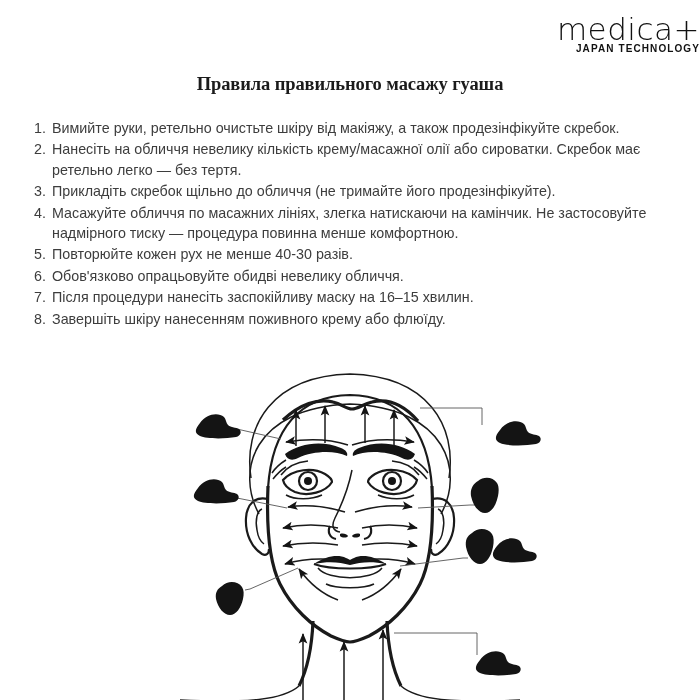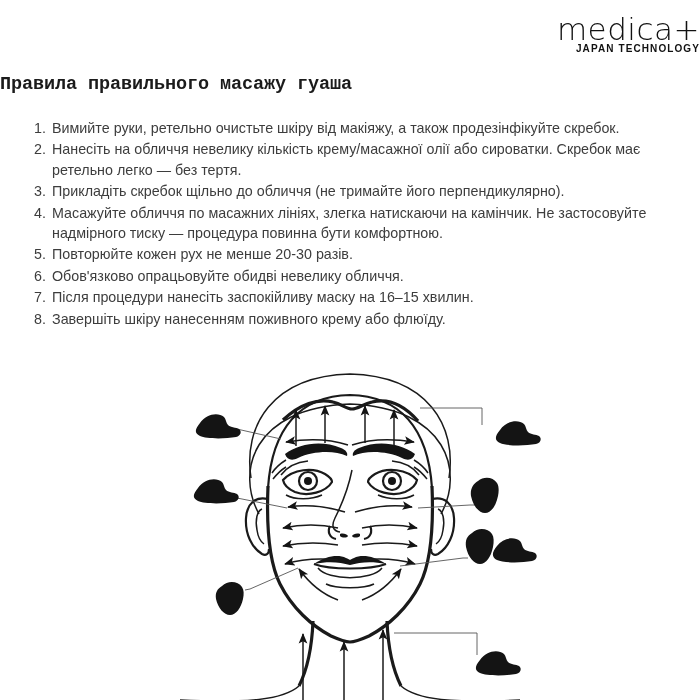--- a/index.html
+++ b/index.html
@@ -46,22 +46,22 @@
     color: #111111;
     white-space: nowrap;
   }
 
   
   .page-title {
     position: absolute;
     top: 74px;
     left: 0;
     width: 700px;
-    text-align: left;
-    font-family: Liberation Mono, monospace;
+    text-align: center;
+    font-family: Liberation Serif, serif;
     font-size: 18.5px;
     font-weight: bold;
     color: #1b1b1b;
     letter-spacing: -0.1px;
   }
 
   
   .rules {
     position: absolute;
     top: 118px;
@@ -123,29 +123,29 @@
   <div class="rule">
     <span class="rule-num">1.</span>
     <span class="rule-text">Вимийте руки, ретельно очистьте шкіру від макіяжу, а також продезінфікуйте скребок.</span>
   </div>
   <div class="rule">
     <span class="rule-num">2.</span>
     <span class="rule-text">Нанесіть на обличчя невелику кількість крему/масажної олії або сироватки. Скребок має ретельно легко — без тертя.</span>
   </div>
   <div class="rule">
     <span class="rule-num">3.</span>
-    <span class="rule-text">Прикладіть скребок щільно до обличчя (не тримайте його перпендикулярно).</span>
+    <span class="rule-text">Прикладіть скребок щільно до обличчя (не тримайте його продезінфікуйте).</span>
   </div>
   <div class="rule">
     <span class="rule-num">4.</span>
-    <span class="rule-text">Масажуйте обличчя по масажних лініях, злегка натискаючи на камінчик. Не застосовуйте надмірного тиску — процедура повинна бути комфортною.</span>
+    <span class="rule-text">Масажуйте обличчя по масажних лініях, злегка натискаючи на камінчик. Не застосовуйте надмірного тиску — процедура повинна менше комфортною.</span>
   </div>
   <div class="rule">
     <span class="rule-num">5.</span>
-    <span class="rule-text">Повторюйте кожен рух не менше 20-30 разів.</span>
+    <span class="rule-text">Повторюйте кожен рух не менше 40-30 разів.</span>
   </div>
   <div class="rule">
     <span class="rule-num">6.</span>
     <span class="rule-text">Обов'язково опрацьовуйте обидві невелику обличчя.</span>
   </div>
   <div class="rule">
     <span class="rule-num">7.</span>
     <span class="rule-text">Після процедури нанесіть заспокійливу маску на 16–15 хвилин.</span>
   </div>
   <div class="rule">

